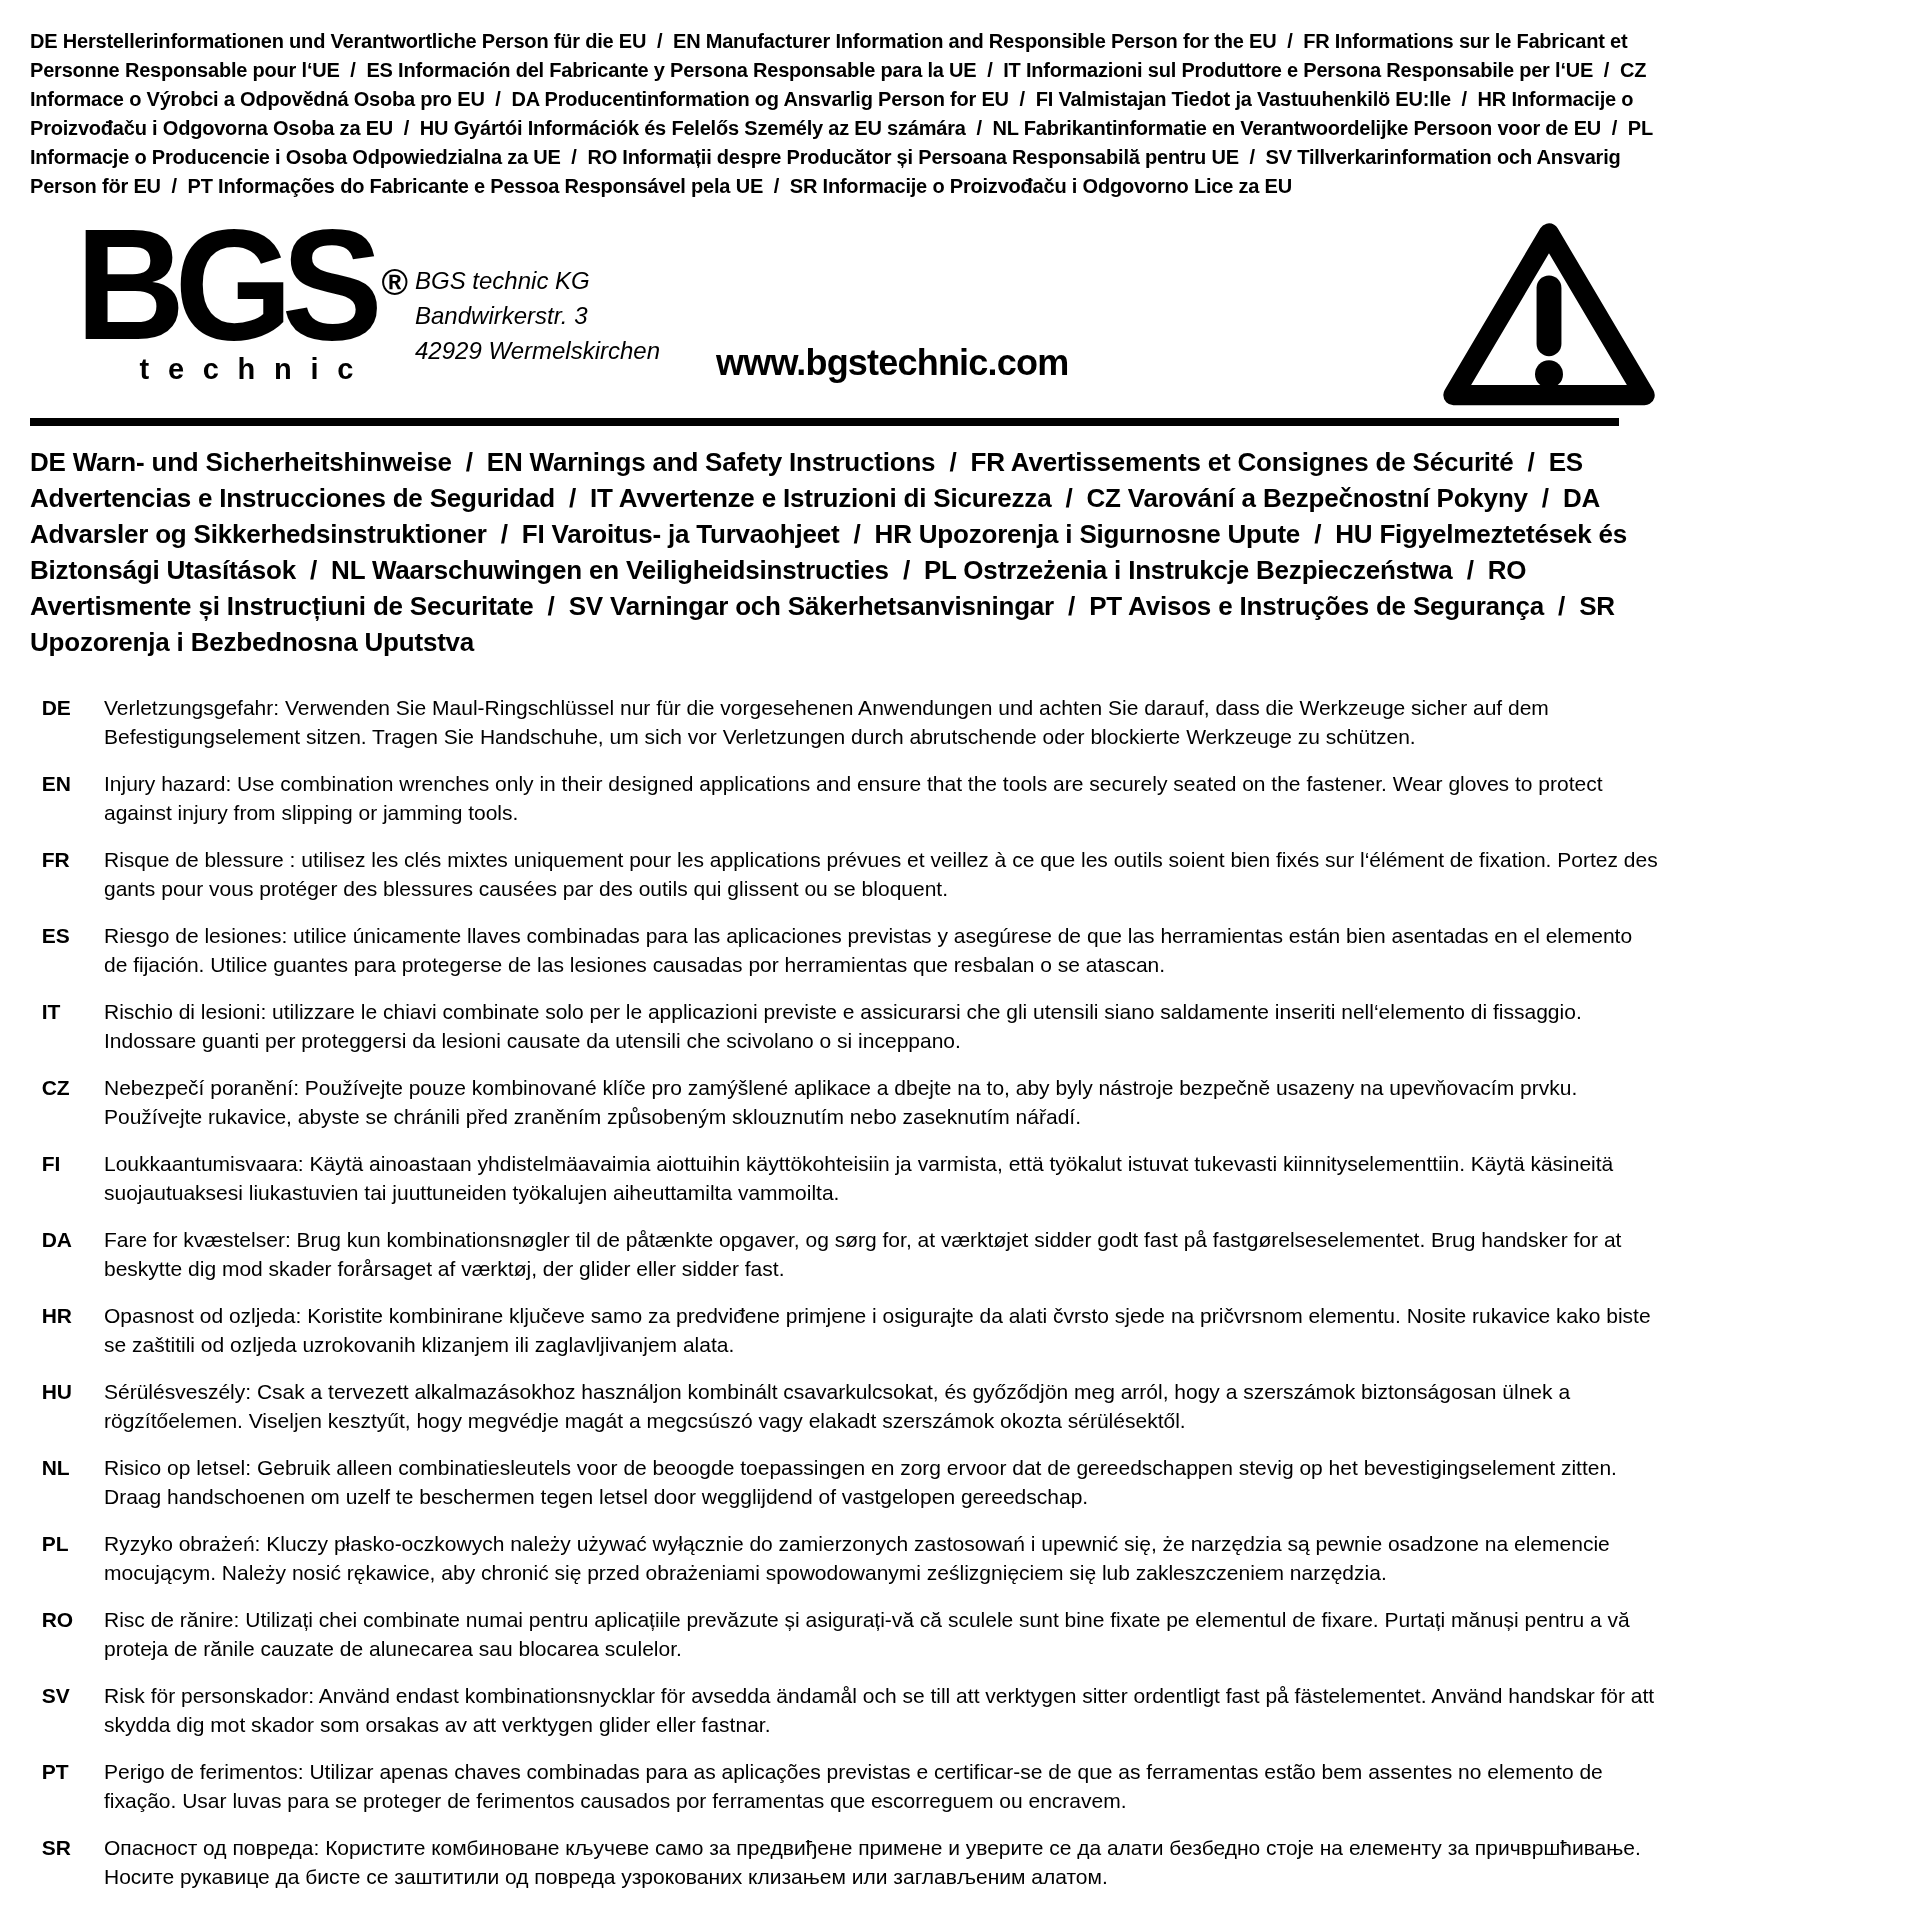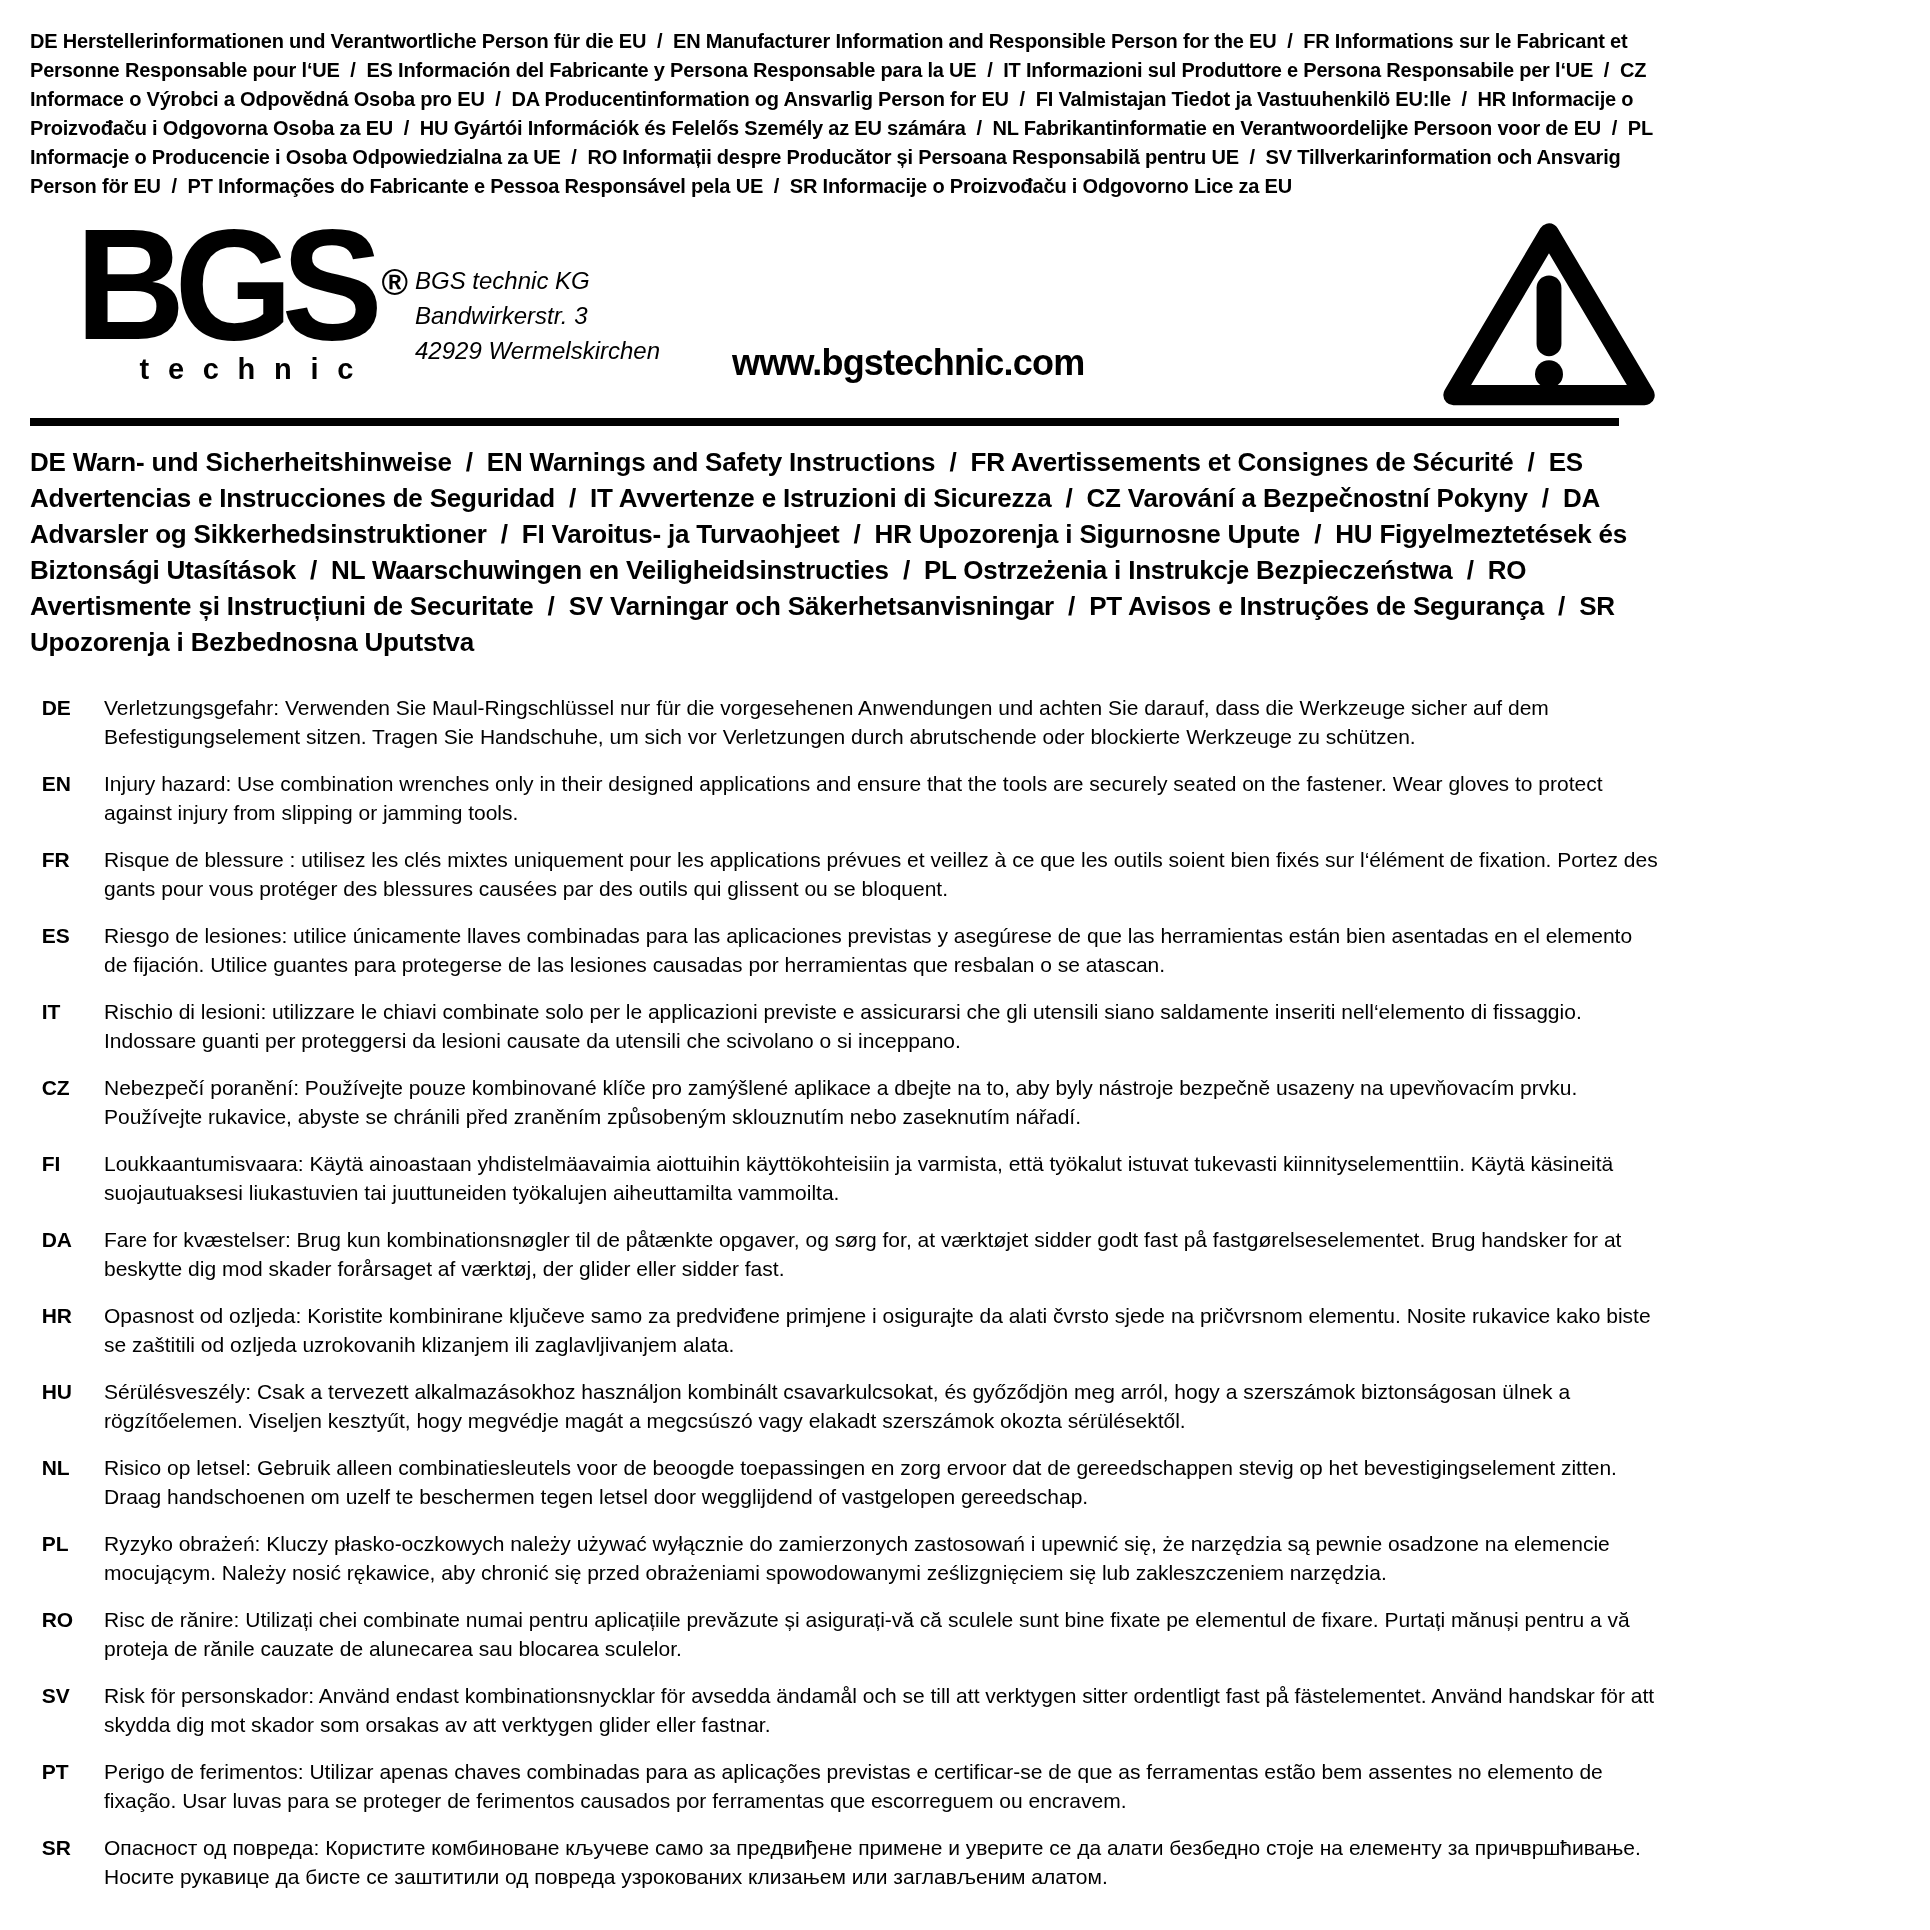--- a/index.html
+++ b/index.html
@@ -63,21 +63,21 @@
     white-space: nowrap;
     font-style: italic;
   }
   .address { margin-left: 43px; }
   .contact { margin-left: 95px; }
   .website {
     font-size: 36px;
     font-weight: bold;
     letter-spacing: -0.8px;
     align-self: flex-end;
-    margin-left: 72px;
+    margin-left: 56px;
     margin-bottom: 25px;
     white-space: nowrap;
   }
   .triangle-wrap { margin-left: auto; margin-right: 6.2px; flex: 0 0 auto; }
 
   .rule {
     margin-top: 9.3px;
     width: 1589px;
     height: 7.8px;
     background: #000000;

